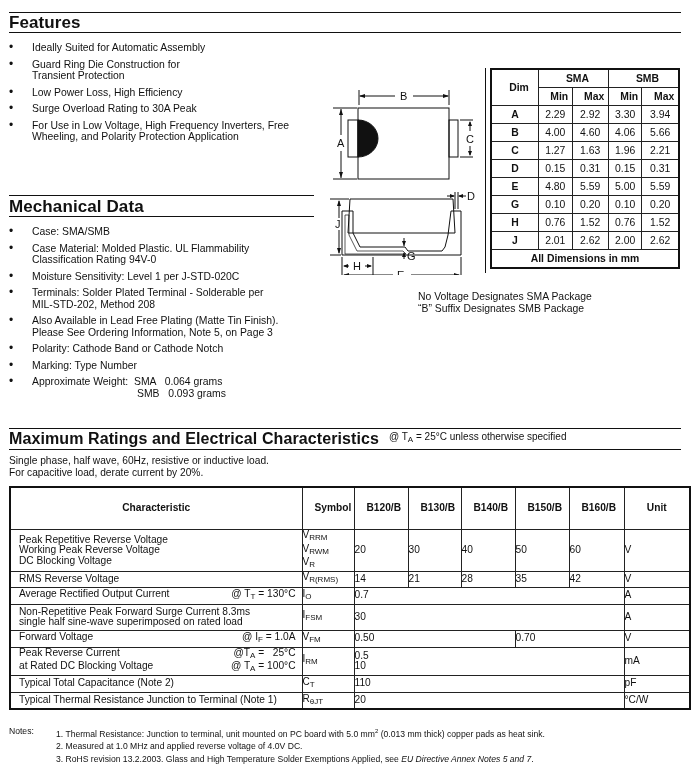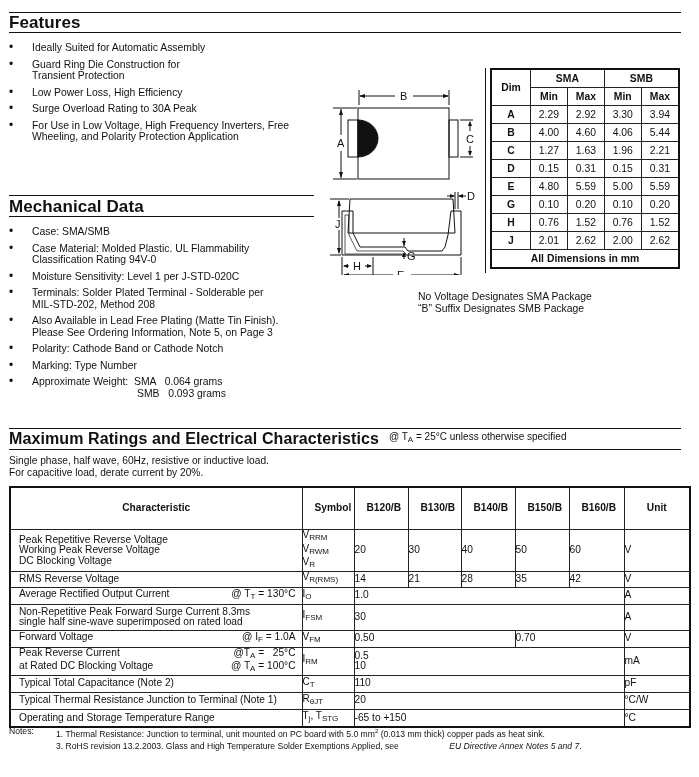--- a/index.html
+++ b/index.html
@@ -7,34 +7,34 @@
   .abs { position:absolute; }
   .hline { position:absolute; height:1px; background:#111; }
   h2.sec { position:absolute; margin:0; font-size:17px; font-weight:bold; letter-spacing:0.1px; }
   ul.bul { position:absolute; margin:0; padding:0; list-style:none; font-size:10.4px; line-height:11.5px; }
   ul.bul li { position:relative; padding-left:23px; margin-bottom:5px; }
   ul.bul li::before { content:"\2022"; position:absolute; left:0; top:0; font-size:12px; }
   ul.bul li.bold { font-weight:bold; }
   
   table.dim { position:absolute; left:490px; top:68px; width:190px; border-collapse:collapse; font-size:10.4px; border:2px solid #111; }
   table.dim td, table.dim th { border:1px solid #222; text-align:center; height:17px; padding:0; }
-  table.dim th { font-weight:bold; }
+  table.dim th { font-weight:bold;padding-left:8px; }
   table.dim td.d { font-weight:bold; }
   
   table.main { position:absolute; left:9px; top:486px; width:680px; border-collapse:collapse; font-size:10.2px; border:2px solid #111; table-layout:fixed; }
   table.main td, table.main th { border:1px solid #222; padding:0 0 0 8px; vertical-align:middle; line-height:10.5px; }
   table.main th { font-weight:bold; text-align:center; padding:12px; height:17px; }
   table.main td.c { padding:0; }
   .cond { float:right; padding-right:6px; text-align:center; }
   .sym { font-size:10px; }
   sub.s { font-size:8px; vertical-align:-2px; }
   .notes { position:absolute; left:9px; top:725px; font-size:8.6px; line-height:12.5px; }
   .notes .lbl { position:absolute; left:0; top:0; }
   .notes .items { position:absolute; left:47px; top:0; width:640px; }
-  .notes i { font-style:italic;margin-left:48px; }
+  .notes i { font-style:italic; }
 </style>
 </head>
 <body>
 
 <div class="hline" style="left:9px; top:12px; width:672px;"></div>
 <h2 class="sec" style="left:9px; top:13px;">Features</h2>
 <div class="hline" style="left:9px; top:32px; width:672px;"></div>
 
 <ul class="bul" style="left:9px; top:42px; width:310px;">
   <li><span>Ideally Suited for Automatic Assembly</span></li>
@@ -159,21 +159,21 @@
         <td>2.29</td>
         <td>2.92</td>
         <td>3.30</td>
         <td>3.94</td>
       </tr>
   <tr>
         <td class="d">B</td>
         <td>4.00</td>
         <td>4.60</td>
         <td>4.06</td>
-        <td>5.44</td>
+        <td>5.66</td>
       </tr>
   <tr>
         <td class="d">C</td>
         <td>1.27</td>
         <td>1.63</td>
         <td>1.96</td>
         <td>2.21</td>
       </tr>
   <tr>
         <td class="d">D</td>
@@ -276,21 +276,21 @@
     <td class="c">14</td>
         <td class="c">21</td>
         <td class="c">28</td>
         <td class="c">35</td>
         <td class="c">42</td>
     <td class="c">V</td>
   </tr>
   <tr style="height:17px;">
     <td><span class="cond"><span>@ T</span><sub class="s">T</sub><span> = 130°C</span></span><span>Average Rectified Output Current</span></td>
     <td class="c sym"><span>I</span><sub class="s">O</sub></td>
-    <td class="c" colspan="5">1.0</td>
+    <td class="c" colspan="5">0.7</td>
     <td class="c">A</td>
   </tr>
   <tr style="height:26px;">
     <td>
           <div>Non-Repetitive Peak Forward Surge Current 8.3ms</div>
           <div>single half sine-wave superimposed on rated load</div>
         </td>
     <td class="c sym"><span>I</span><sub class="s">FSM</sub></td>
     <td class="c" colspan="5">30</td>
     <td class="c">A</td>
@@ -319,28 +319,23 @@
     <td class="c sym"><span>C</span><sub class="s">T</sub></td>
     <td class="c" colspan="5">110</td>
     <td class="c">pF</td>
   </tr>
   <tr style="height:17px;">
     <td>Typical Thermal Resistance Junction to Terminal (Note 1)</td>
     <td class="c sym"><span>R</span><sub class="s">θJT</sub></td>
     <td class="c" colspan="5">20</td>
     <td class="c">°C/W</td>
   </tr>
-  <tr style="height:18px;">
-    <td>Operating and Storage Temperature Range</td>
-    <td class="c sym"><span>T</span><sub class="s">j</sub><span>, T</span><sub class="s">STG</sub></td>
-    <td class="c" colspan="5">-65 to +150</td>
-    <td class="c">°C</td>
-  </tr>
 </tbody>
   </table>
 
 <div class="notes">
   <div class="lbl">Notes:</div>
   <div class="items">
     <div><span>1.  Thermal Resistance: Junction to terminal, unit mounted on PC board with 5.0 mm</span><sup style="font-size:6px">2</sup><span> (0.013 mm thick) copper pads as heat sink.</span></div>
+    <div>2.  Measured at 1.0 MHz and applied reverse voltage of 4.0V DC.</div>
     <div><span>3.  RoHS revision 13.2.2003.  Glass and High Temperature Solder Exemptions Applied, see </span><i>EU Directive Annex Notes 5 and 7</i><span>.</span></div>
   </div>
 </div>
 
 </body></html>

